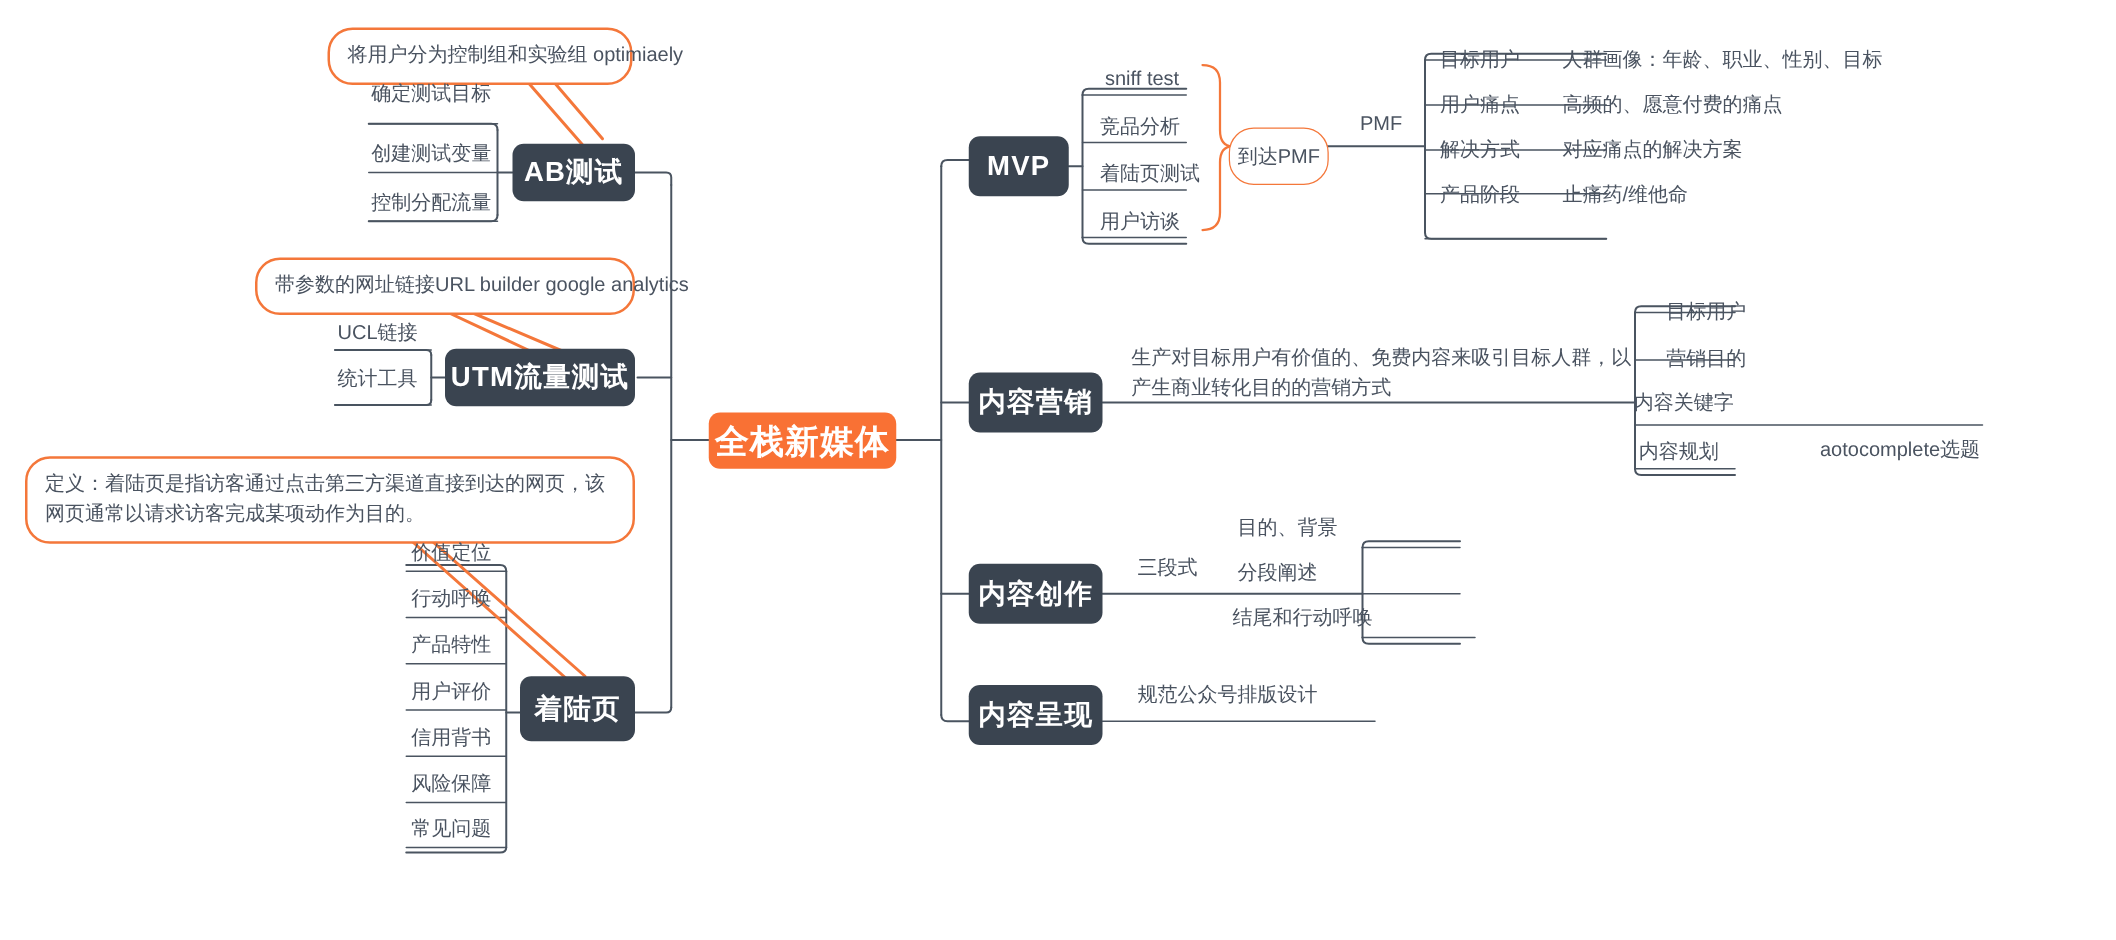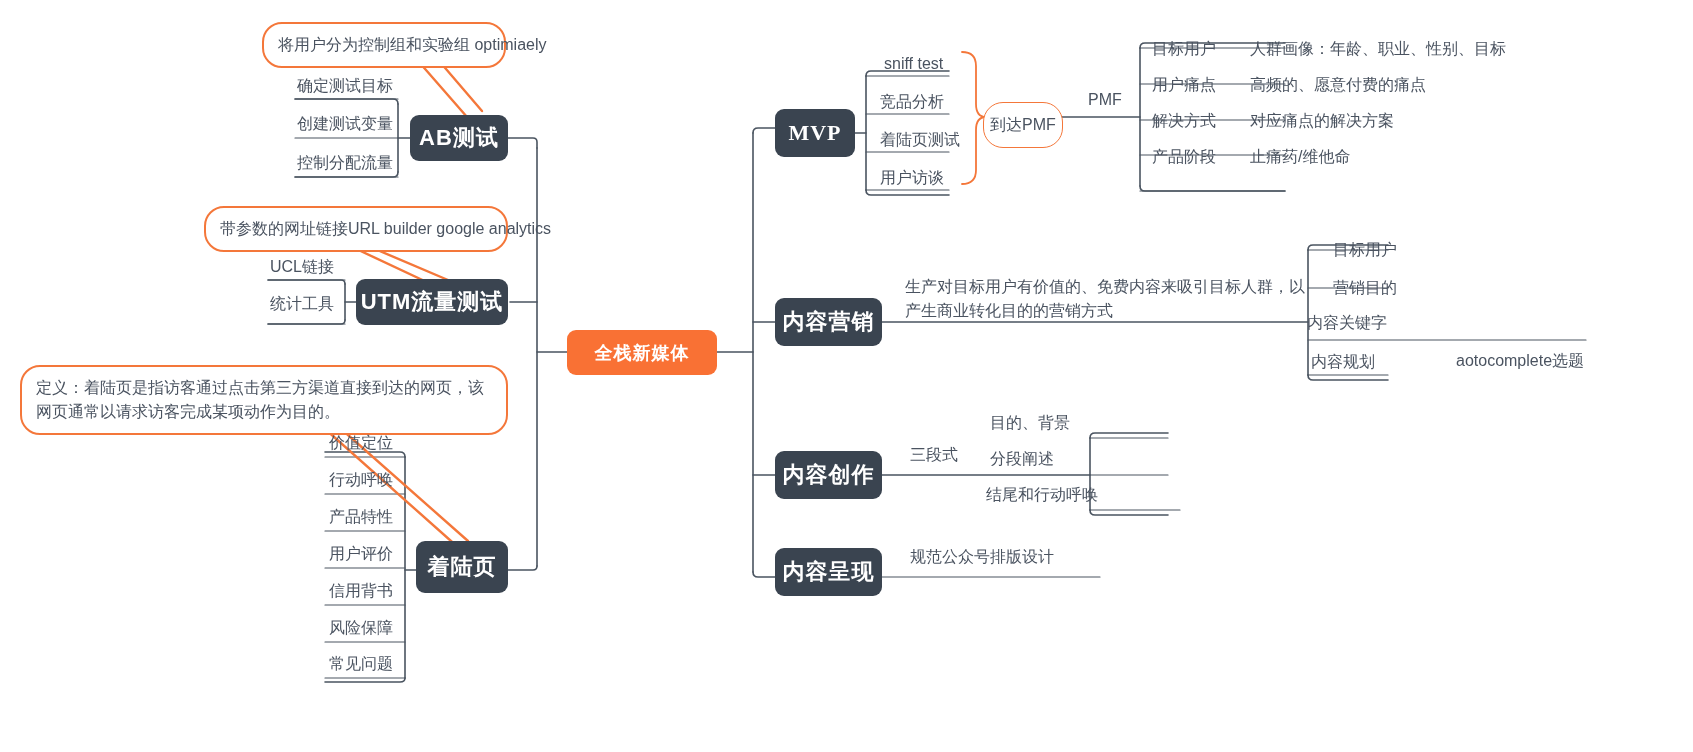--- a/index.html
+++ b/index.html
@@ -33,21 +33,21 @@
     position: absolute;
     box-sizing: border-box;
     display: flex;
     align-items: center;
     justify-content: center;
     white-space: nowrap;
   }
   .root-node {
     background: #F97134;
     color: #ffffff;
-    font-size: 18px;
+    font-size: 27px;
     font-weight: bold;
     border-radius: 9px;
     letter-spacing: 1px;
     padding: 0 16px;
   }
   .branch-node {
     background: #3A4450;
     color: #ffffff;
     font-size: 22px;
     font-weight: bold;
@@ -202,40 +202,40 @@
 
       <path d="M306 412 L460 549"></path>
       <path d="M322 412 L468 541"></path>
     </g>
   </svg>
 
   <div class="node root-node" style="left:567px; top:330px; width:150px; height:45px;">全栈新媒体</div>
 
   <div class="node branch-node" style="left:410px; top:115px; width:98px; height:46px;">AB测试</div>
   <div class="callout" style="left:262px; top:22px; width:244px;">将用户分为控制组和实验组 optimiaely</div>
-  <div class="leaf" style="left:297px; top:74px;">确定测试目标</div>
+  <div class="leaf" style="left:297px; top:64px;">确定测试目标</div>
   <div class="leaf" style="left:297px; top:112px;">创建测试变量</div>
   <div class="leaf" style="left:297px; top:151px;">控制分配流量</div>
 
   <div class="node branch-node" style="left:356px; top:279px; width:152px; height:46px;">UTM流量测试</div>
   <div class="callout" style="left:204px; top:206px; width:304px;">带参数的网址链接URL builder  google analytics</div>
   <div class="leaf" style="left:270px; top:255px;">UCL链接</div>
   <div class="leaf" style="left:270px; top:292px;">统计工具</div>
 
   <div class="node branch-node" style="left:416px; top:541px; width:92px; height:52px;">着陆页</div>
   <div class="callout wrap" style="left:20px; top:365px; width:488px;">定义：着陆页是指访客通过点击第三方渠道直接到达的网页，该网页通常以请求访客完成某项动作为目的。</div>
   <div class="leaf" style="left:329px; top:431px;">价值定位</div>
   <div class="leaf" style="left:329px; top:468px;">行动呼唤</div>
   <div class="leaf" style="left:329px; top:505px;">产品特性</div>
   <div class="leaf" style="left:329px; top:542px;">用户评价</div>
   <div class="leaf" style="left:329px; top:579px;">信用背书</div>
   <div class="leaf" style="left:329px; top:616px;">风险保障</div>
   <div class="leaf" style="left:329px; top:652px;">常见问题</div>
 
-  <div class="node branch-node" style="left:775px; top:109px; width:80px; height:48px;font-family:Liberation Serif, serif;">MVP</div>
+  <div class="node branch-node" style="left:775px; top:109px; width:80px; height:48px;">MVP</div>
   <div class="leaf" style="left:884px; top:52px;">sniff test</div>
   <div class="leaf" style="left:880px; top:90px;">竞品分析</div>
   <div class="leaf" style="left:880px; top:128px;">着陆页测试</div>
   <div class="leaf" style="left:880px; top:166px;">用户访谈</div>
 
   <div class="pill" style="left:983px; top:102px; width:80px; height:46px;">到达PMF</div>
   <div class="leaf" style="left:1088px; top:88px;">PMF</div>
 
   <div class="leaf" style="left:1152px; top:37px;">目标用户</div>
   <div class="leaf" style="left:1250px; top:37px;">人群画像：年龄、职业、性别、目标</div>

